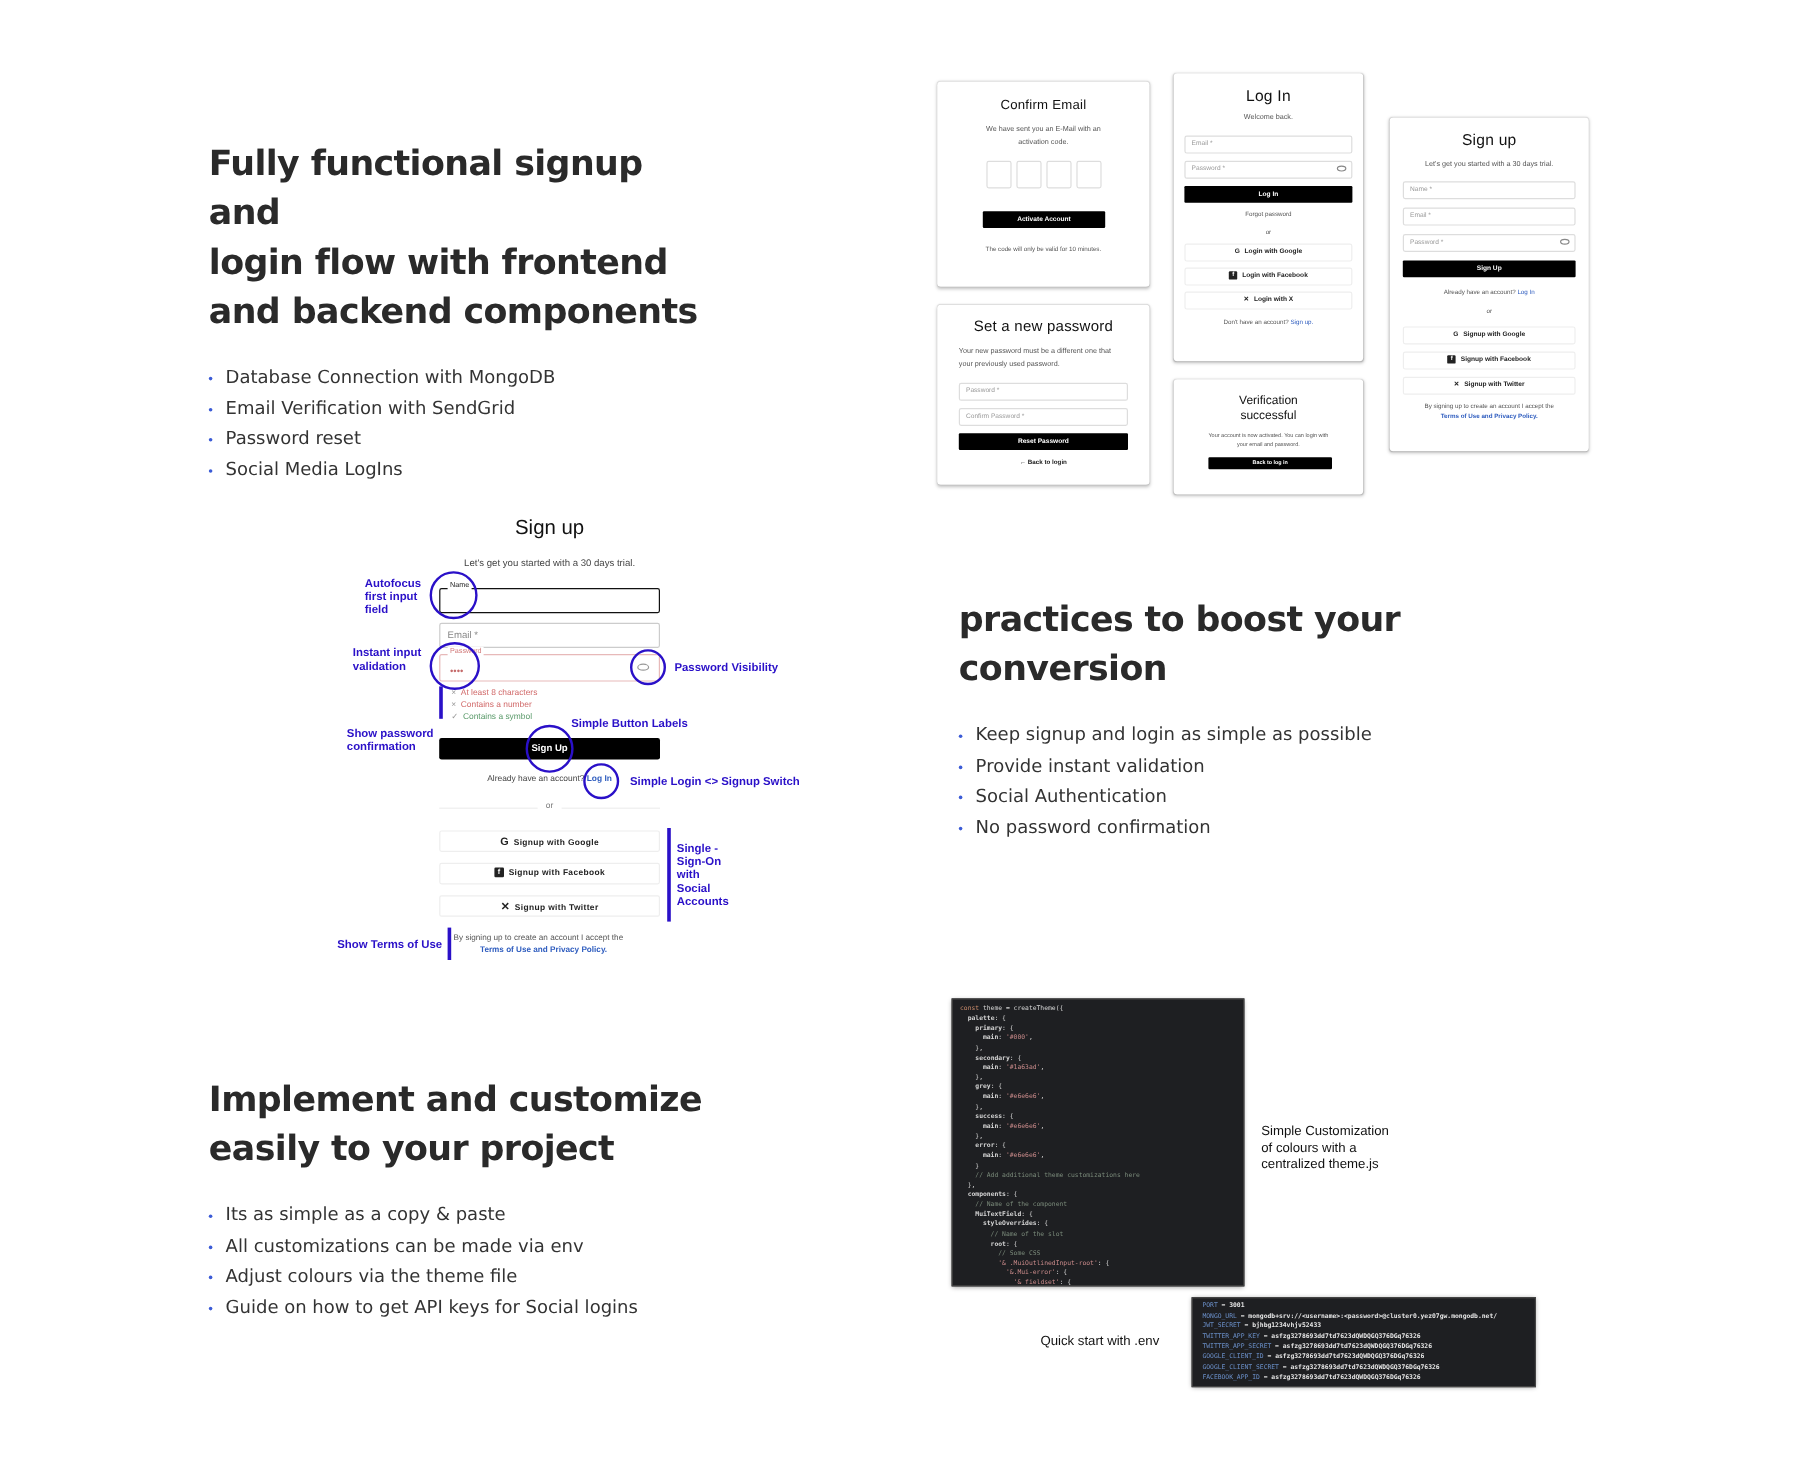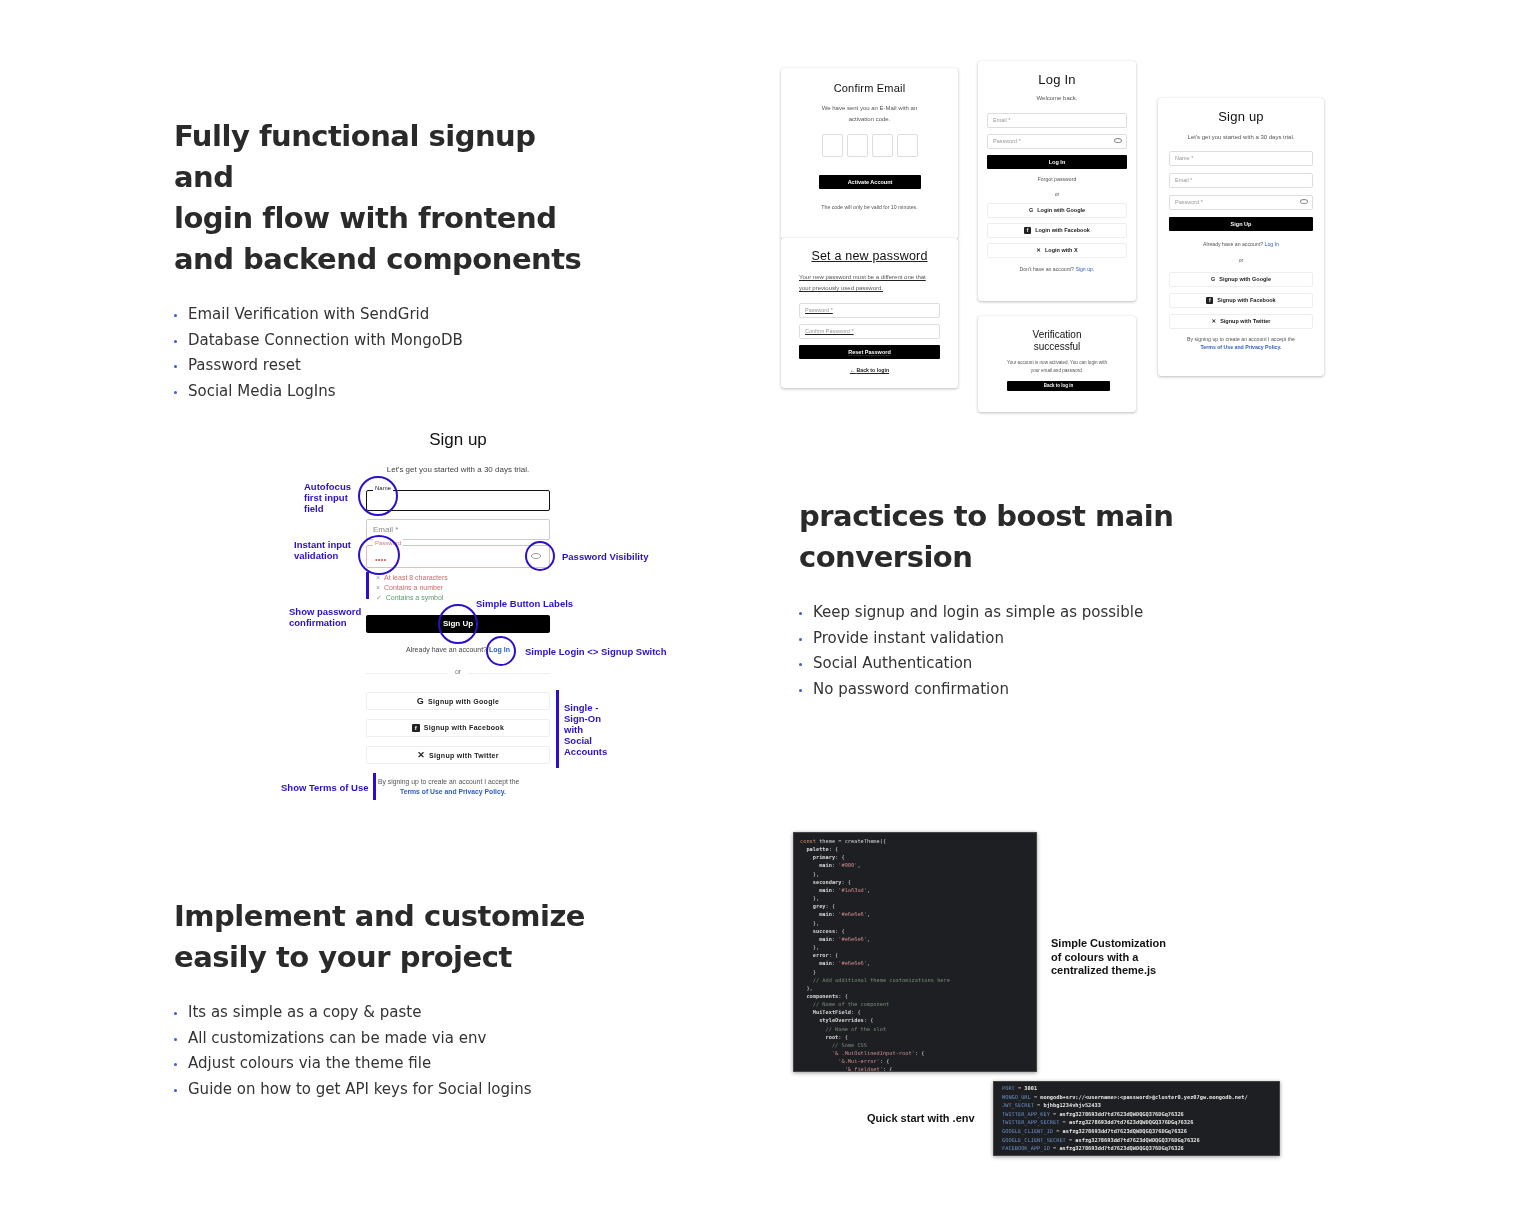--- a/index.html
+++ b/index.html
@@ -85,37 +85,37 @@
     box-shadow: 0 1px 4px rgba(0,0,0,0.4);
     font-family: "DejaVu Sans Mono", monospace; font-size: 5.3px; line-height: 8.15px;
     color: #d6d6d6; white-space: pre; overflow: hidden; padding: 4px 6px;
   }
   .tk-k { color: #cf8e6d; }
   .tk-p { color: #d6d6d6; font-weight: bold; }
   .tk-s { color: #c98a8a; }
   .tk-c { color: #7a8a7a; }
   .env-key { color: #6a8fc8; }
   .env-val { color: #e6e6e6; font-weight: bold; }
-  .side-label { position: absolute; font-weight: bold; font-size: 11px; line-height: 13.5px; color: #111; }
+  .side-label { position: absolute; font-weight: normal; font-size: 11px; line-height: 13.5px; color: #111; }
 
   .icon-g, .icon-f, .icon-x { font-weight: bold; margin-right: 4px; }
   .icon-f { display: inline-block; width: 7px; height: 7px; background: #222; color: #fff; font-size: 5px; line-height: 7px; border-radius: 1px; vertical-align: middle; text-align: center; }
 </style>
 </head>
 <body>
 
 <div class="abs" style="left:174px; top:116px; width:420px;">
   <h1 class="feature-title">
     <div>Fully functional signup and</div>
     <div>login flow with frontend</div>
     <div>and backend components</div>
   </h1>
   <ul class="feature-list">
+    <li>Database Connection with MongoDB</li>
     <li>Email Verification with SendGrid</li>
-    <li>Database Connection with MongoDB</li>
     <li>Password reset</li>
     <li>Social Media LogIns</li>
   </ul>
 </div>
 
 <div class="card" style="left:781px; top:68px; width:177px; height:171px;">
   <h3 style="font-size:11px; margin-top:14px;">Confirm Email</h3>
   <div class="sub" style="margin-top:9px;">
     <div>We have sent you an E-Mail with an</div>
     <div>activation code.</div>
@@ -164,21 +164,21 @@
   <div class="mini-small" style="margin-top:10px;">or</div>
   <div class="mini-social" style="margin:9px 11px 0 11px;"><span class="icon-g">G</span><span>Signup with Google</span></div>
   <div class="mini-social" style="margin:6px 11px 0 11px;"><span class="icon-f">f</span><span>Signup with Facebook</span></div>
   <div class="mini-social" style="margin:6px 11px 0 11px;"><span class="icon-x">✕</span><span>Signup with Twitter</span></div>
   <div class="mini-small" style="margin-top:6px; line-height:8px;">
     <div>By signing up to create an account I accept the</div>
     <div class="link" style="font-weight:bold;">Terms of Use and Privacy Policy.</div>
   </div>
 </div>
 
-<div class="card" style="left:781px; top:238px; width:177px; height:150px; text-align:left;text-decoration:underline;">
+<div class="card" style="left:781px; top:254px; width:177px; height:150px; text-align:left;">
   <h3 style="font-size:12.5px; margin-top:11px; text-align:center;">Set a new password</h3>
   <div class="sub" style="margin:9px 18px 0 18px; text-align:left;">
     <div>Your new password must be a different one that</div>
     <div>your previously used password.</div>
   </div>
   <div class="mini-input" style="margin:9px 18px 0 18px;">Password *</div>
   <div class="mini-input" style="margin:6px 18px 0 18px;">Confirm Password *</div>
   <div class="mini-btn" style="margin:6px 18px 0 18px; text-align:center;">Reset Password</div>
   <div class="mini-small" style="margin-top:8px; text-align:center; font-weight:bold; color:#222;">
     <span>←</span>
@@ -273,21 +273,21 @@
     <div>Social</div>
     <div>Accounts</div>
   </div>
 
   <div class="ann-label" style="left:281px; top:782px;">Show Terms of Use</div>
   <div class="ann-bar" style="left:373px; top:773px; height:27px;"></div>
 </div>
 
 <div class="abs" style="left:799px; top:496px; width:420px;">
   <h1 class="feature-title">
-    <div>practices to boost main</div>
+    <div>practices to boost your</div>
     <div>conversion</div>
   </h1>
   <ul class="feature-list">
     <li>Keep signup and login as simple as possible</li>
     <li>Provide instant validation</li>
     <li>Social Authentication</li>
     <li>No password confirmation</li>
   </ul>
 </div>
 

